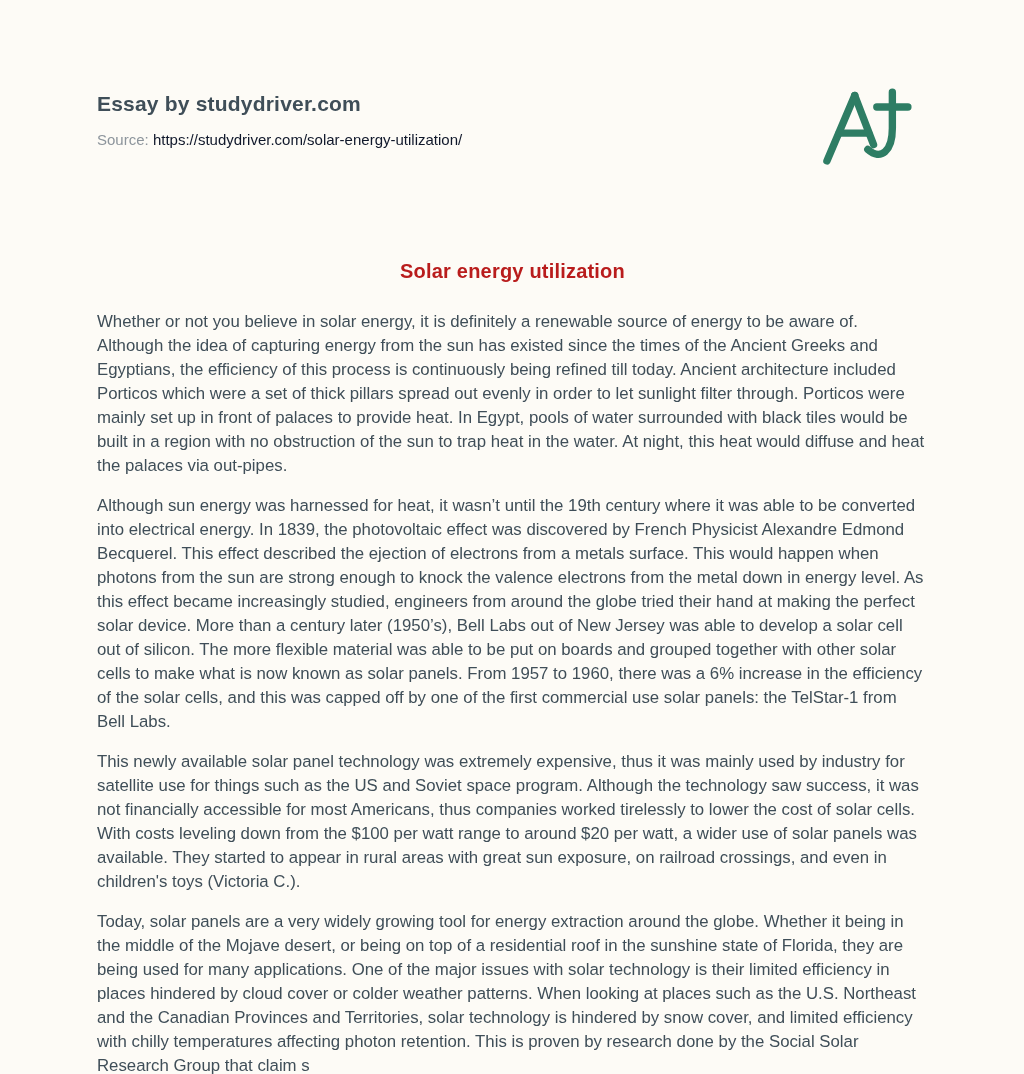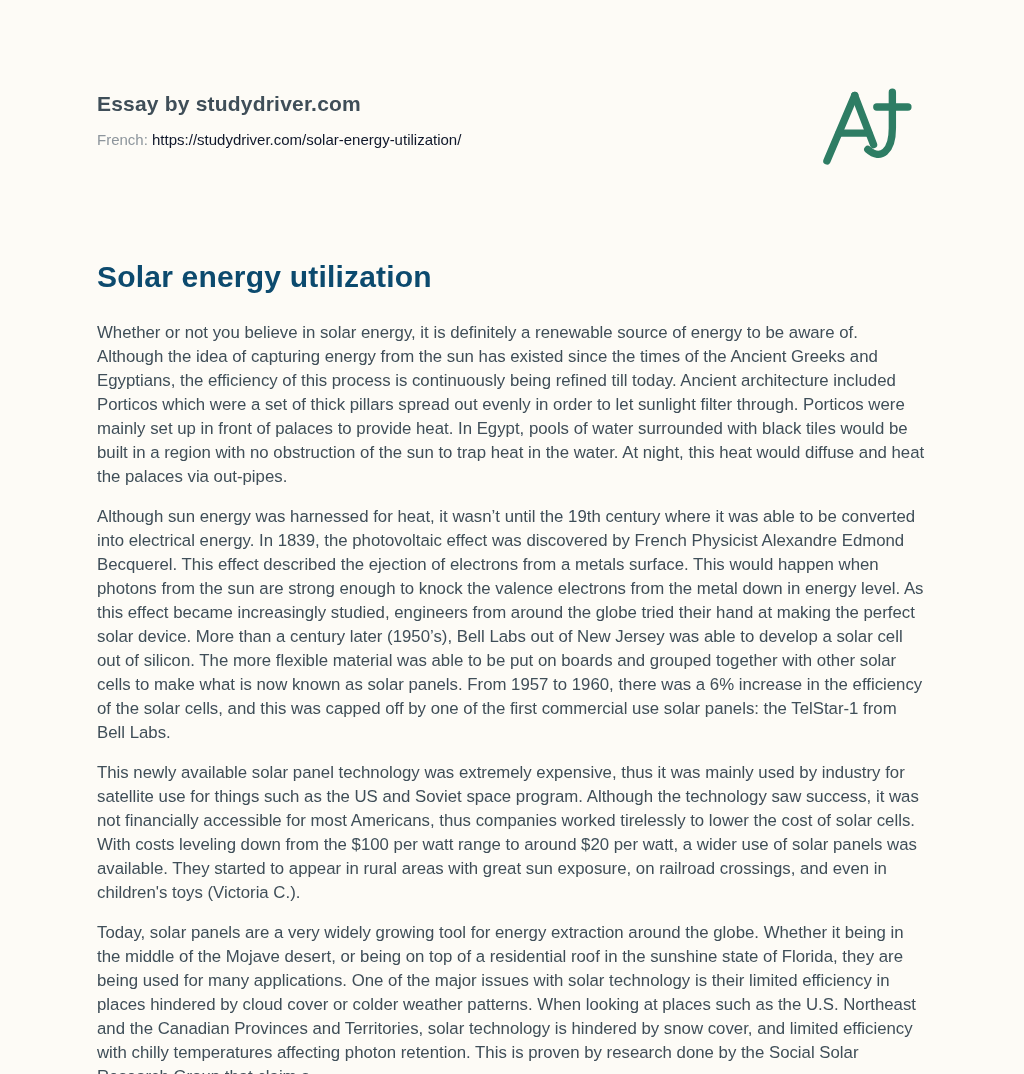--- a/index.html
+++ b/index.html
@@ -35,45 +35,46 @@
   }
   .logo {
     position: absolute;
     top: 70px;
     right: 112px;
     width: 90px;
     height: 95px;
   }
   .article-title {
     margin: 112px 0 0 0;
-    font-size: 30px;
+    font-size: 20px;
     font-weight: 600;
-    color: #0c4a6e;
+    color: #b91c1c;
     letter-spacing: 0.2px;
+    text-align: center;
   }
   .body-text {
     margin-top: 27px;
   }
   .body-text p {
     width: 830px;
     font-size: 16.8px;
     line-height: 24px;
     margin: 0 0 16px 0;
     color: #3f4e58;
   }
 </style>
 </head>
 <body>
 
 <div class="page">
 
   <div class="byline">Essay by studydriver.com</div>
 
   <div class="source-line">
-    <span>French:</span>
+    <span>Source:</span>
     <a class="source-link">https://studydriver.com/solar-energy-utilization/</a>
   </div>
 
   <div class="logo">
     <svg viewBox="0 0 110 112" width="90" height="95" aria-hidden="true">
       <g fill="none" stroke="#2e7d64" stroke-width="9" stroke-linecap="round" stroke-linejoin="round">
 
         <path d="M6 92 L40 12"></path>
         <path d="M40 12 L63 72"></path>
         <path d="M21 58 L57 58"></path>

